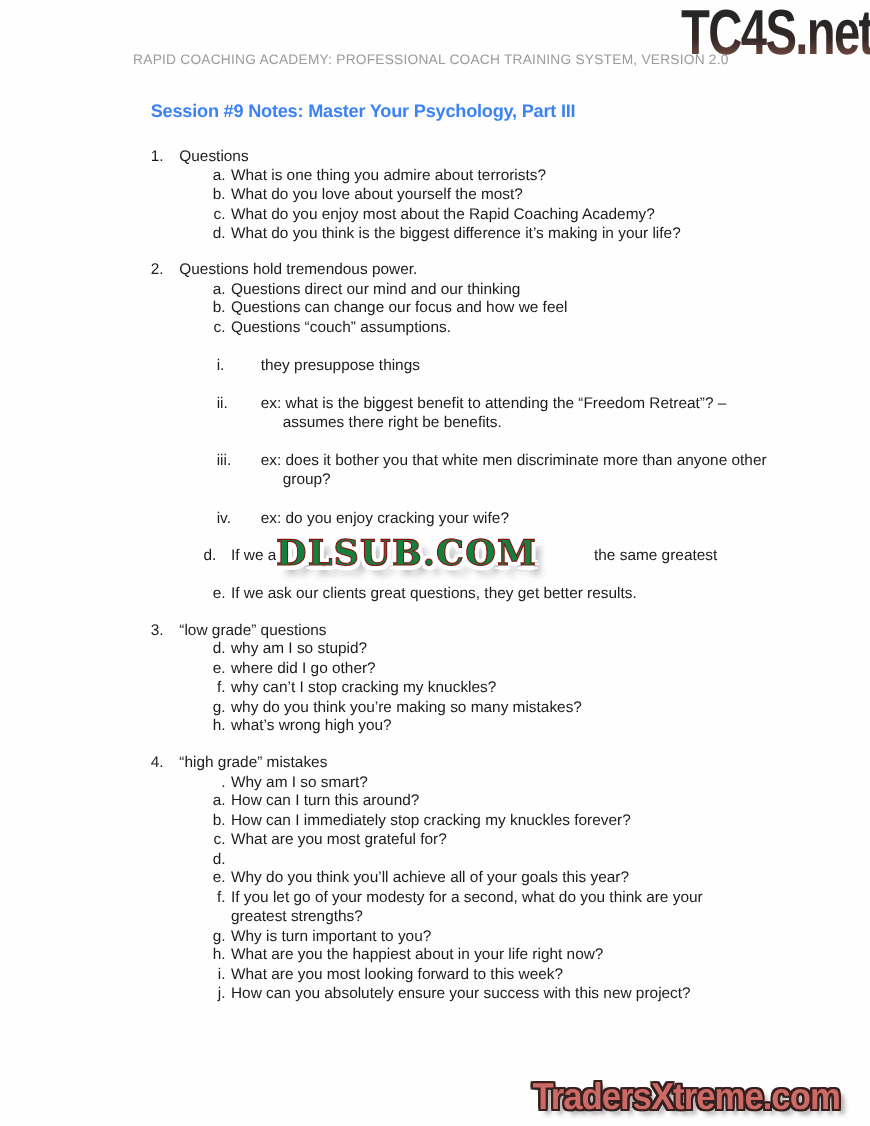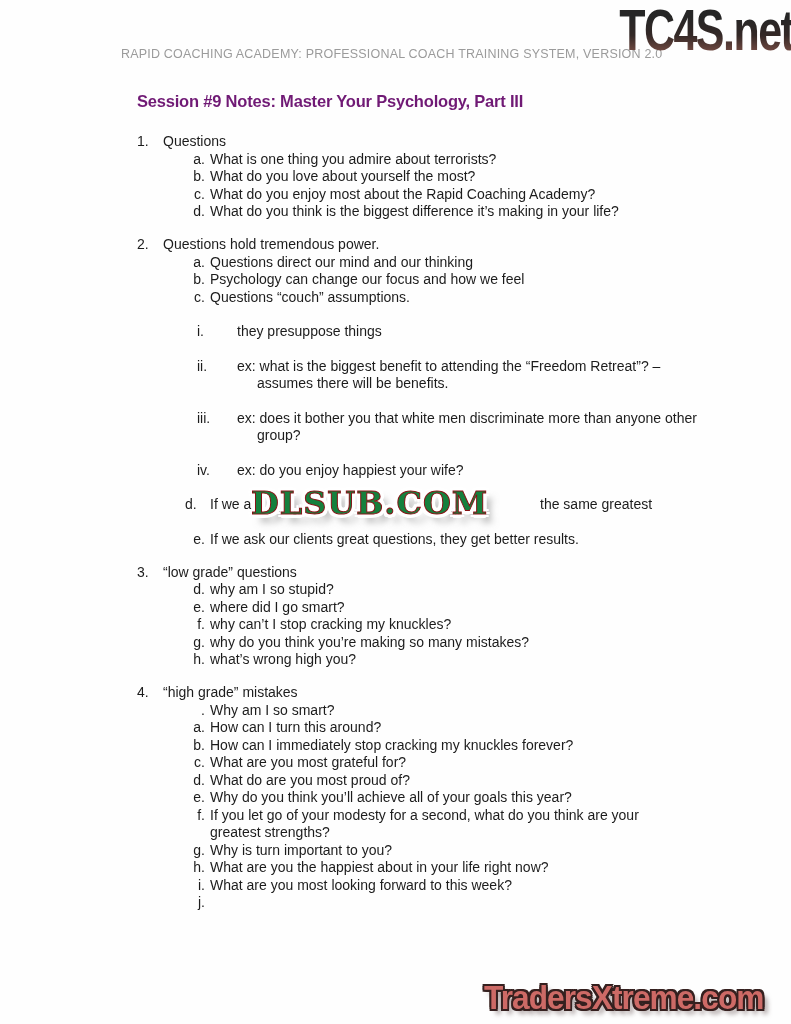--- a/index.html
+++ b/index.html
@@ -16,21 +16,21 @@
   .logo-tc4s{
     position:absolute;top:4px;right:-2px;z-index:2;
     font-size:58px;font-weight:bold;letter-spacing:-2px;line-height:52px;
     transform:scaleX(.74);transform-origin:top right;
     background:linear-gradient(180deg,#262626 25%,#332826 60%,#7d5047 98%);
     -webkit-background-clip:text;background-clip:text;color:transparent;
     white-space:nowrap;
   }
   .doc-title{
     position:absolute;left:137px;top:92px;font-size:16.5px;font-weight:bold;
-    color:#701a75;letter-spacing:-.2px;white-space:nowrap;
+    color:#3b82f6;letter-spacing:-.2px;white-space:nowrap;
   }
   
   .content{position:absolute;left:0;top:133px;width:791px;font-size:14px;line-height:17.5px;}
   .row{display:flex;}
   .sec .num{margin-left:137px;width:26px;flex:none;}
   .sec .h{white-space:nowrap;}
   .li .m{margin-left:180px;width:25px;flex:none;text-align:right;}
   .li .t{margin-left:5px;max-width:480px;}
   .ri .m{margin-left:197px;width:40px;flex:none;}
   .ri .t{width:447px;padding-left:20px;text-indent:-20px;}
@@ -99,46 +99,46 @@
     <div class="row sec">
       <span class="num">2.</span>
       <span class="h">Questions hold tremendous power.</span>
     </div>
     <div class="row li">
         <span class="m">a.</span>
         <span class="t">Questions direct our mind and our thinking</span>
       </div>
     <div class="row li">
         <span class="m">b.</span>
-        <span class="t">Psychology can change our focus and how we feel</span>
+        <span class="t">Questions can change our focus and how we feel</span>
       </div>
     <div class="row li">
         <span class="m">c.</span>
         <span class="t">Questions “couch” assumptions.</span>
       </div>
 
     <div class="g17"></div>
     <div class="row ri">
         <span class="m">i.</span>
         <span class="t">they presuppose things</span>
       </div>
     <div class="g17"></div>
     <div class="row ri">
         <span class="m">ii.</span>
-        <span class="t">ex: what is the biggest benefit to attending the “Freedom Retreat”? – assumes there will be benefits.</span>
+        <span class="t">ex: what is the biggest benefit to attending the “Freedom Retreat”? – assumes there right be benefits.</span>
       </div>
     <div class="g17"></div>
     <div class="row ri">
         <span class="m">iii.</span>
         <span class="t">ex: does it bother you that white men discriminate more than anyone other group?</span>
       </div>
     <div class="g17"></div>
     <div class="row ri">
         <span class="m">iv.</span>
-        <span class="t">ex: do you enjoy happiest your wife?</span>
+        <span class="t">ex: do you enjoy cracking your wife?</span>
       </div>
 
     <div class="g17"></div>
     <div class="obsc">
       <span class="m">d.</span>
       <span class="f1">If we a</span>
       <span class="f2">q</span>
       <span class="f3">the same greatest</span>
     </div>
     <div class="g17"></div>
@@ -152,21 +152,21 @@
     <div class="row sec">
       <span class="num">3.</span>
       <span class="h">“low grade” questions</span>
     </div>
     <div class="row li">
         <span class="m">d.</span>
         <span class="t">why am I so stupid?</span>
       </div>
     <div class="row li">
         <span class="m">e.</span>
-        <span class="t">where did I go smart?</span>
+        <span class="t">where did I go other?</span>
       </div>
     <div class="row li">
         <span class="m">f.</span>
         <span class="t">why can’t I stop cracking my knuckles?</span>
       </div>
     <div class="row li">
         <span class="m">g.</span>
         <span class="t">why do you think you’re making so many mistakes?</span>
       </div>
     <div class="row li">
@@ -191,21 +191,20 @@
     <div class="row li">
         <span class="m">b.</span>
         <span class="t">How can I immediately stop cracking my knuckles forever?</span>
       </div>
     <div class="row li">
         <span class="m">c.</span>
         <span class="t">What are you most grateful for?</span>
       </div>
     <div class="row li">
         <span class="m">d.</span>
-        <span class="t">What do are you most proud of?</span>
       </div>
     <div class="row li">
         <span class="m">e.</span>
         <span class="t">Why do you think you’ll achieve all of your goals this year?</span>
       </div>
     <div class="row li">
         <span class="m">f.</span>
         <span class="t">If you let go of your modesty for a second, what do you think are your greatest strengths?</span>
       </div>
     <div class="row li">
@@ -215,20 +214,21 @@
     <div class="row li">
         <span class="m">h.</span>
         <span class="t">What are you the happiest about in your life right now?</span>
       </div>
     <div class="row li">
         <span class="m">i.</span>
         <span class="t">What are you most looking forward to this week?</span>
       </div>
     <div class="row li">
         <span class="m">j.</span>
+        <span class="t">How can you absolutely ensure your success with this new project?</span>
       </div>
 
   </div>
 
   <div class="wm-dlsub">DLSUB.COM</div>
   <div class="wm-traders">TradersXtreme.com</div>
 
 </div>
 
 </body></html>

